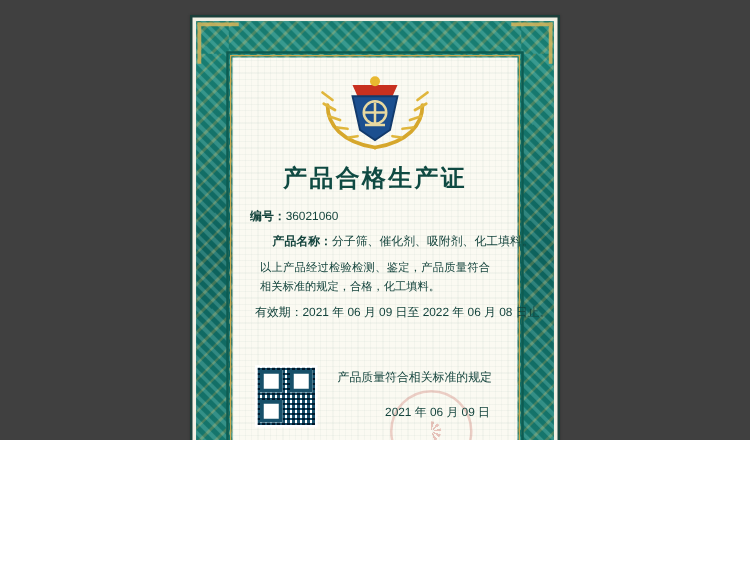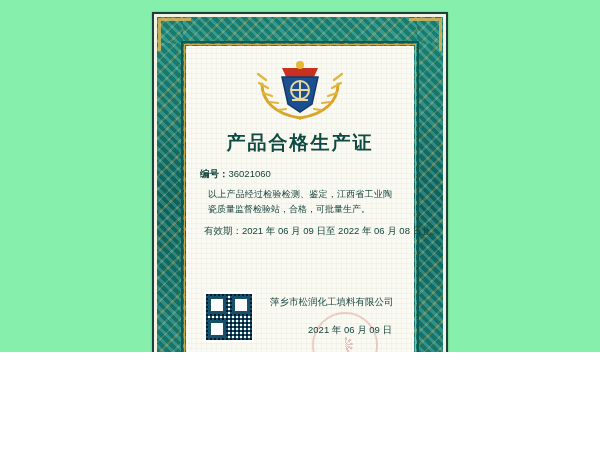--- a/index.html
+++ b/index.html
@@ -7,21 +7,21 @@
     padding: 0;
     width: 600px;
     height: 450px;
     background: #ffffff;
     font-family: "Liberation Sans", sans-serif;
   }
   #stage {
     position: relative;
     width: 600px;
     height: 352px;
-    background: #86efac;
+    background: #404040;
     overflow: hidden;
   }
 
   
   .cert {
     position: absolute;
     left: 152px;
     top: 12px;
     width: 296px;
     height: 426px;
@@ -271,32 +271,35 @@
       </div>
 
       <div class="content">
         <div class="title">产品合格生产证</div>
 
         <div class="row right">
           <span class="lbl">编号：</span><span>36021060</span>
         </div>
 
 
-
-        <div class="para">以上产品经过检验检测、鉴定，江西省工业陶瓷质量监督检验站，合格，可批量生产。</div>
+        <div class="row center-ish">
+          <span class="lbl">产品名称：</span><span>分子筛、催化剂、吸附剂、化工填料。</span>
+        </div>
+
+        <div class="para">以上产品经过检验检测、鉴定，产品质量符合相关标准的规定，合格，化工填料。</div>
 
         <div class="valid">
           <span class="lbl">有效期：</span><span>2021 年 06 月 09 日至 2022 年 06 月 08 日止。</span>
         </div>
       </div>
 
       <div class="footer">
         <div class="qr">
           <div class="qr-eye3"></div>
         </div>
-        <div class="issuer">萍乡市松润化工填料有限公司</div>
+        <div class="issuer">产品质量符合相关标准的规定</div>
         <div class="seal"></div>
         <div class="issue-date">2021 年 06 月 09 日</div>
       </div>
     </div>
   </div>
 
 </div>
 
 </body></html>

